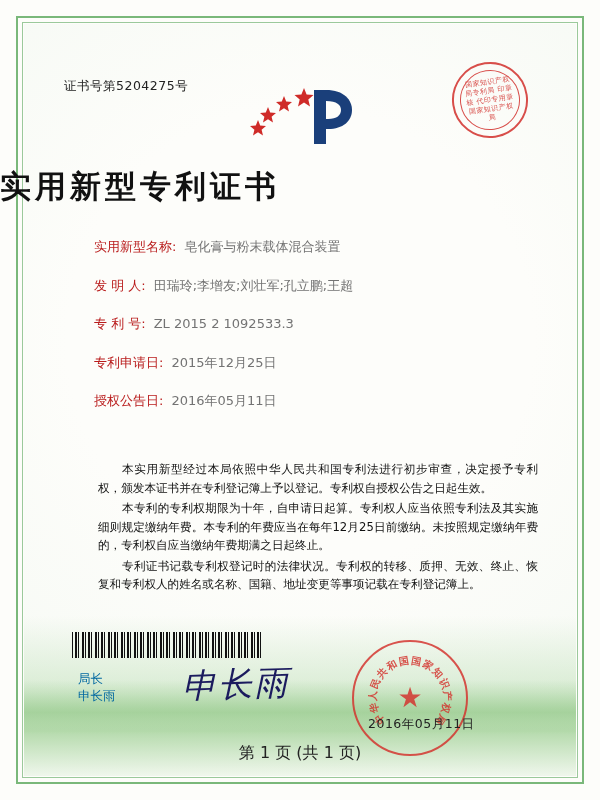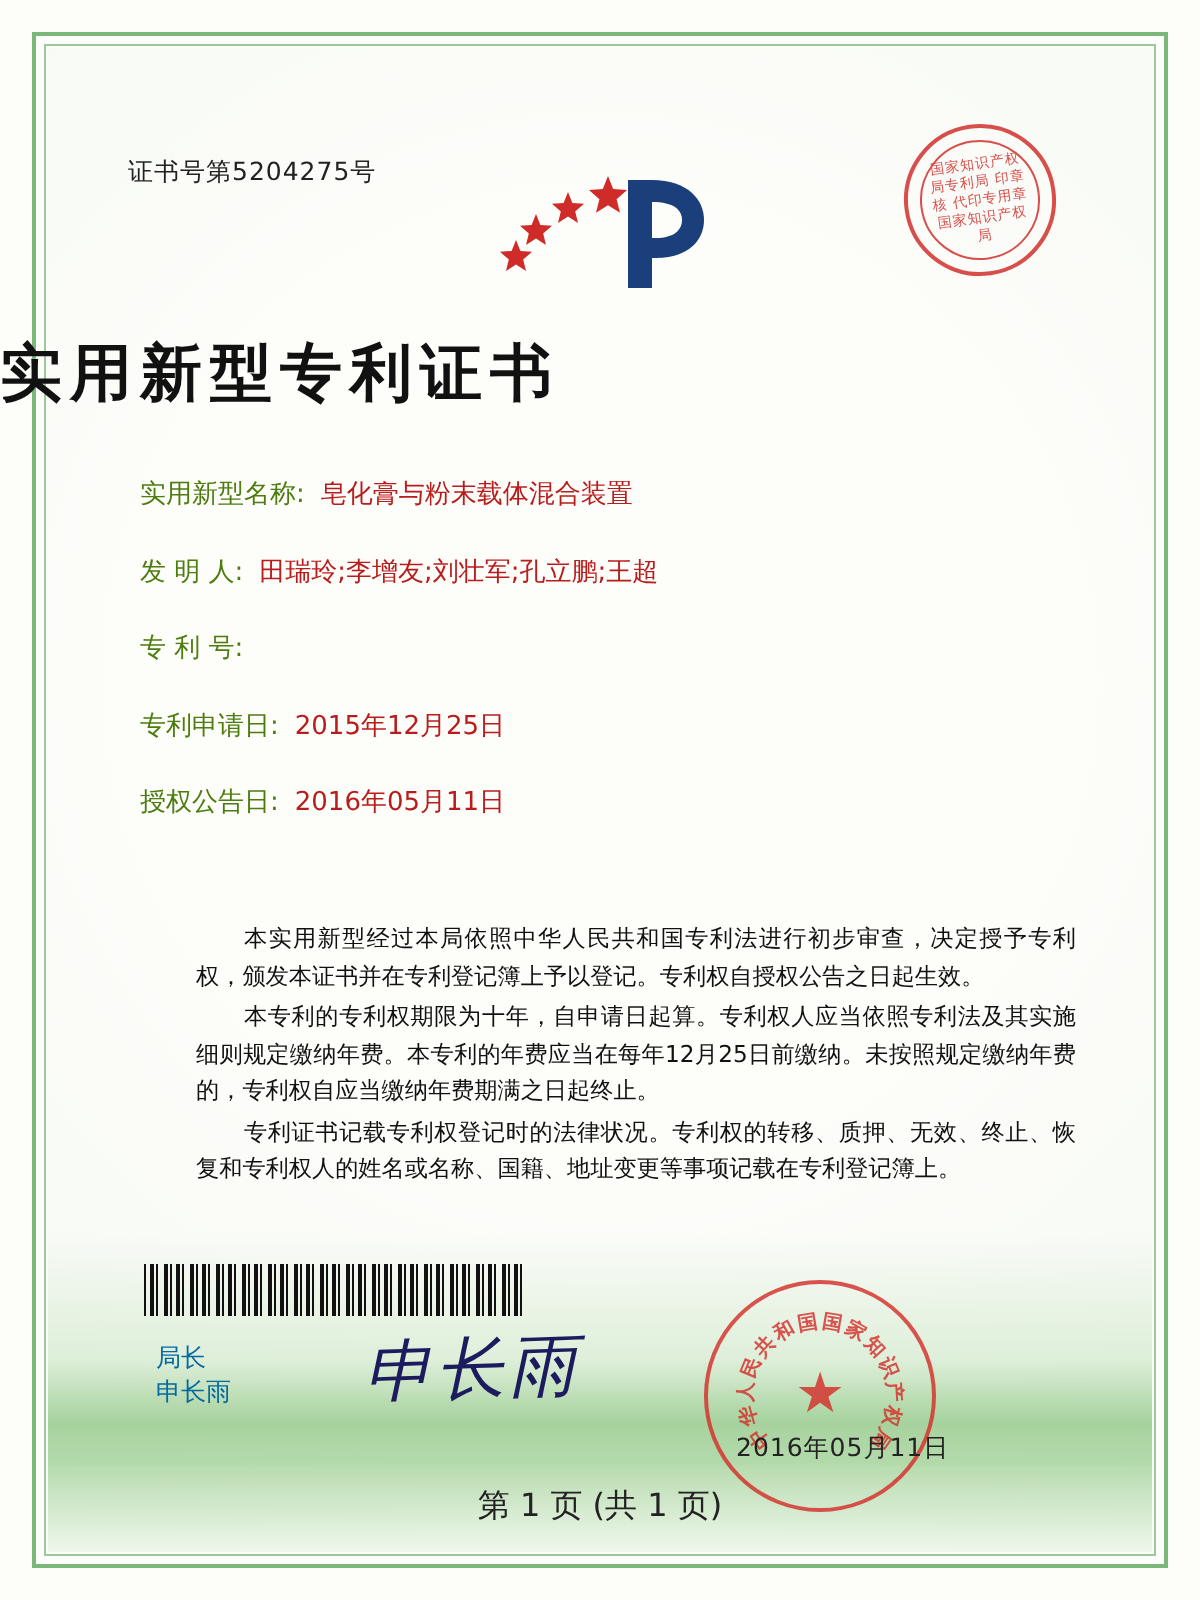--- a/index.html
+++ b/index.html
@@ -151,24 +151,25 @@
     display: flex;
     align-items: baseline;
     margin-bottom: 20.5px;
     font-size: 13px;
     color: #111;
     font-family: "DejaVu Sans", sans-serif;
   }
   .field .label {
     white-space: nowrap;
     margin-right: 8px;
-    color: #4d7c0f;
+    color: #b91c1c;
+    margin-left: 24px;
   }
   .field .value {
-    color: #b91c1c;
+    color: #737373;
   }
 
   
   .body-text {
     position: absolute;
     left: 70px;
     right: 62px;
     top: 460px;
     font-size: 11.6px;
     line-height: 18.5px;
@@ -319,20 +320,21 @@
     <div class="field">
       <span class="label">实用新型名称:</span>
       <span class="value">皂化膏与粉末载体混合装置</span>
     </div>
     <div class="field">
       <span class="label">发 明 人:</span>
       <span class="value">田瑞玲;李增友;刘壮军;孔立鹏;王超</span>
     </div>
     <div class="field">
       <span class="label">专 利 号:</span>
+      <span class="value">ZL 2015 2 1092533.3</span>
     </div>
     <div class="field">
       <span class="label">专利申请日:</span>
       <span class="value">2015年12月25日</span>
     </div>
     <div class="field">
       <span class="label">授权公告日:</span>
       <span class="value">2016年05月11日</span>
     </div>
   </div>

